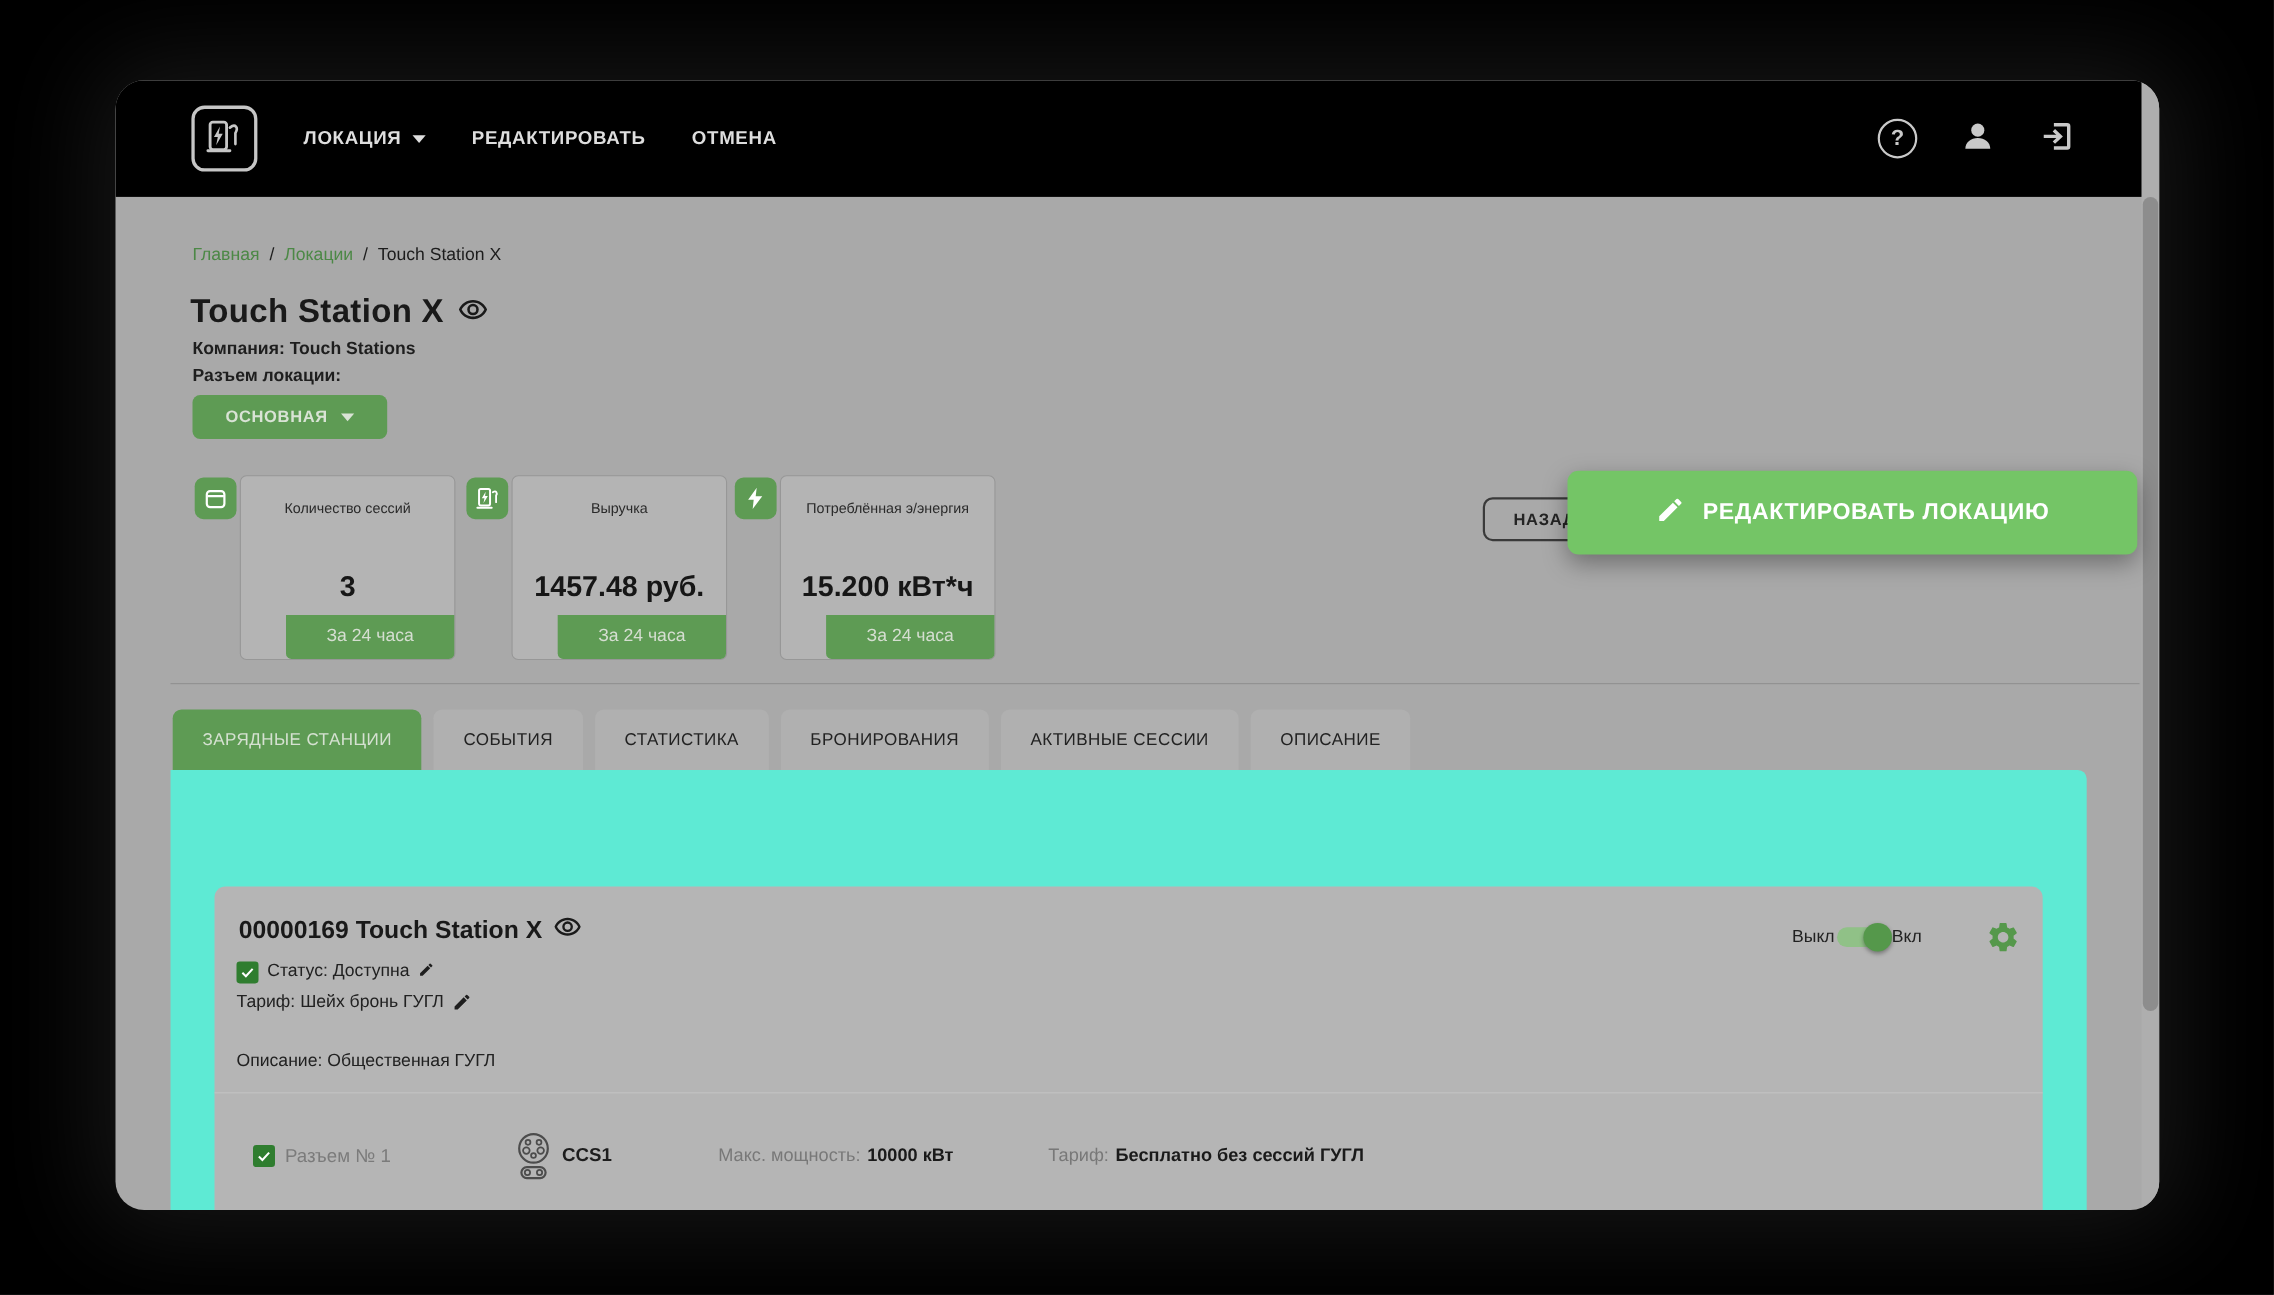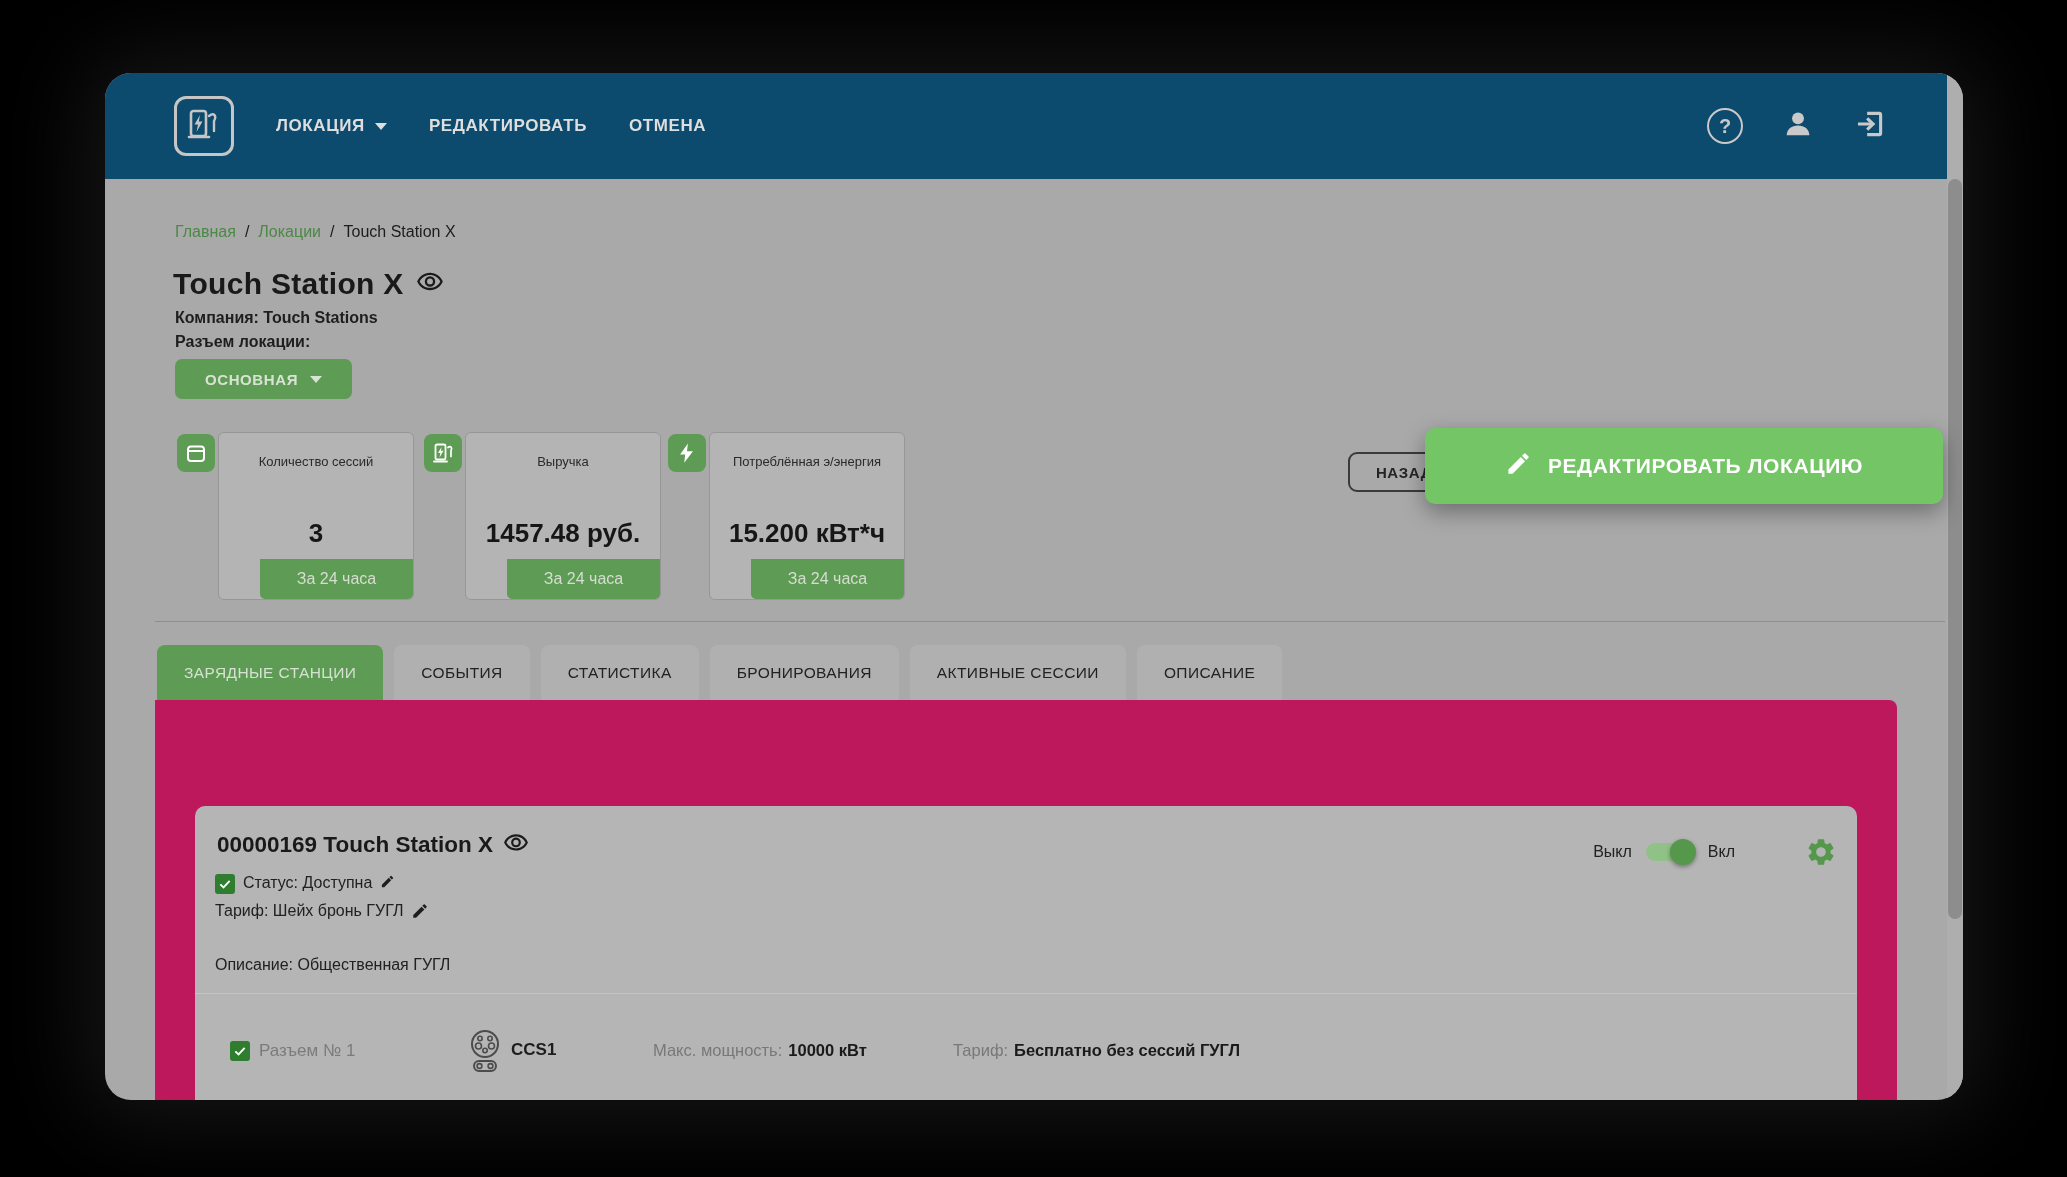--- a/index.html
+++ b/index.html
@@ -1,20 +1,20 @@
 <!DOCTYPE html>
 <html><head>
 <meta charset="utf-8">
 <style>
   html,body{margin:0;padding:0;background:#000;width:2067px;height:1177px;position:relative;
     font-family:"Liberation Sans",sans-serif;-webkit-font-smoothing:antialiased;}
   .window{position:absolute;left:105px;top:73px;width:1858px;height:1027px;background:#a9a9a9;
     border-radius:26px;overflow:hidden;box-shadow:0 0 90px 20px rgba(120,120,120,.18);}
   
-  .navbar{position:absolute;left:0;top:0;width:1842px;height:106px;background:#0c4a6e;
+  .navbar{position:absolute;left:0;top:0;width:1842px;height:106px;background:#000000;
     display:flex;align-items:center;padding-left:69px;box-sizing:border-box;}
   .logo-box{width:54px;height:54px;border:3px solid #c6c6c6;border-radius:12px;display:flex;
     align-items:center;justify-content:center;flex:0 0 auto;}
   .nav-item{color:#dedede;font-size:17px;font-weight:600;letter-spacing:.6px;margin-left:42px;
     display:flex;align-items:center;cursor:pointer;}
   .caret{width:0;height:0;border-left:6px solid transparent;border-right:6px solid transparent;
     border-top:7px solid #dedede;margin-left:10px;}
   .nav-right{margin-left:auto;margin-right:60px;display:flex;align-items:center;gap:38px;}
   .help-circle{width:32px;height:32px;border:2.5px solid #c9c9c9;border-radius:50%;display:flex;
     align-items:center;justify-content:center;color:#c9c9c9;font-size:20px;font-weight:700;}
@@ -51,40 +51,40 @@
   .stat-value{position:absolute;bottom:50px;width:100%;text-align:center;font-size:26px;font-weight:600;color:#161616;}
   .stat-footer{position:absolute;bottom:0;left:0;right:0;height:40px;background:#5e9b54;border-radius:0 0 5px 5px;
     display:flex;align-items:center;justify-content:center;color:#d5ded1;font-size:16px;margin-left:41px;}
   
   .divider{position:absolute;left:50px;top:548px;width:1790px;border-top:1px solid #8f8f8f;}
   .tabs{position:absolute;left:52px;top:572px;display:flex;gap:11px;}
   .tab{height:55px;padding:0 27px;background:#b0b0b0;border-radius:8px 8px 0 0;display:flex;align-items:center;
     font-size:15.5px;letter-spacing:.4px;color:#222;cursor:pointer;white-space:nowrap;}
   .tab.active{background:#5e9b54;color:#d5e1d1;}
   
-  .panel{position:absolute;left:50px;top:627px;width:1742px;height:400px;background:#be185d;border-radius:0 8px 0 0;}
+  .panel{position:absolute;left:50px;top:627px;width:1742px;height:400px;background:#5eead4;border-radius:0 8px 0 0;}
   .station-card{position:absolute;left:40px;top:106px;width:1662px;height:400px;background:#b5b5b5;
     border-radius:10px;}
   .station-title-row{position:absolute;left:22px;top:24px;display:flex;align-items:center;gap:10px;}
   .station-title{font-size:22.5px;font-weight:700;color:#191919;}
   .status-row{position:absolute;left:20px;top:68px;display:flex;gap:8px;font-size:16px;color:#212121;}
   .tariff-row{position:absolute;left:20px;top:96px;display:flex;align-items:center;gap:8px;font-size:16px;color:#212121;}
   .desc-row{position:absolute;left:20px;top:150px;font-size:16px;color:#212121;}
   .checkbox{width:20px;height:20px;border-radius:3px;display:flex;align-items:center;justify-content:center;flex:0 0 auto;}
   .checkbox.green{background:#2f7d2f;}
   .card-hr{position:absolute;left:0;right:0;top:187px;border-top:1px solid #c4c4c4;}
   .conn-row{position:absolute;left:0;width:100%;height:46px;}
   .conn-check{position:absolute;left:35px;top:13px;}
   .conn-name{position:absolute;left:64px;top:13px;font-size:17px;color:#7b7b7b;}
   .conn-icon{position:absolute;left:272px;top:0;}
   .conn-type{position:absolute;left:316px;top:12px;font-size:17px;font-weight:700;color:#1d1d1d;}
   .conn-power{position:absolute;left:458px;top:13px;font-size:16.5px;color:#787878;}
   .conn-power b,.conn-tariff b{color:#1a1a1a;font-weight:700;margin-left:6px;}
   .conn-tariff{position:absolute;left:758px;top:13px;font-size:16.5px;color:#787878;}
-  .toggle-area{position:absolute;right:20px;top:30px;display:flex;align-items:center;gap:12px;}
+  .toggle-area{position:absolute;right:20px;top:30px;display:flex;align-items:center;}
   .toggle-label{font-size:16px;color:#212121;}
   .switch{position:relative;width:52px;height:28px;cursor:pointer;}
   .switch-track{position:absolute;left:2px;top:5px;width:44px;height:18px;border-radius:9px;background:#90c187;}
   .switch-knob{position:absolute;right:0;top:1px;width:26px;height:26px;border-radius:50%;background:#55984b;
     box-shadow:0 2px 4px rgba(0,0,0,.35);}
   .gear-wrap{margin-left:58px;display:flex;align-items:center;cursor:pointer;}
   .pencil{display:inline-flex;cursor:pointer;}
 </style>
 </head>
 <body>

